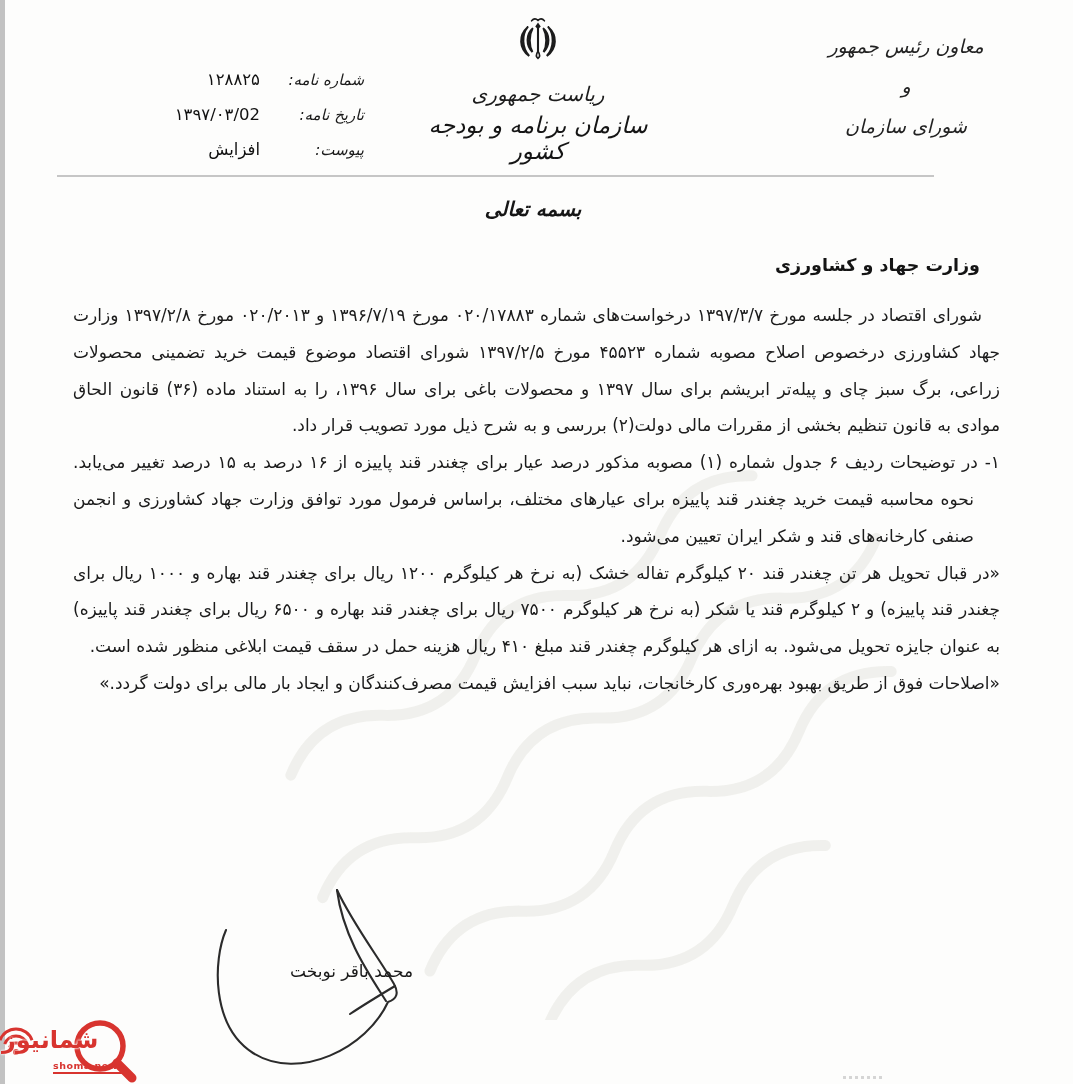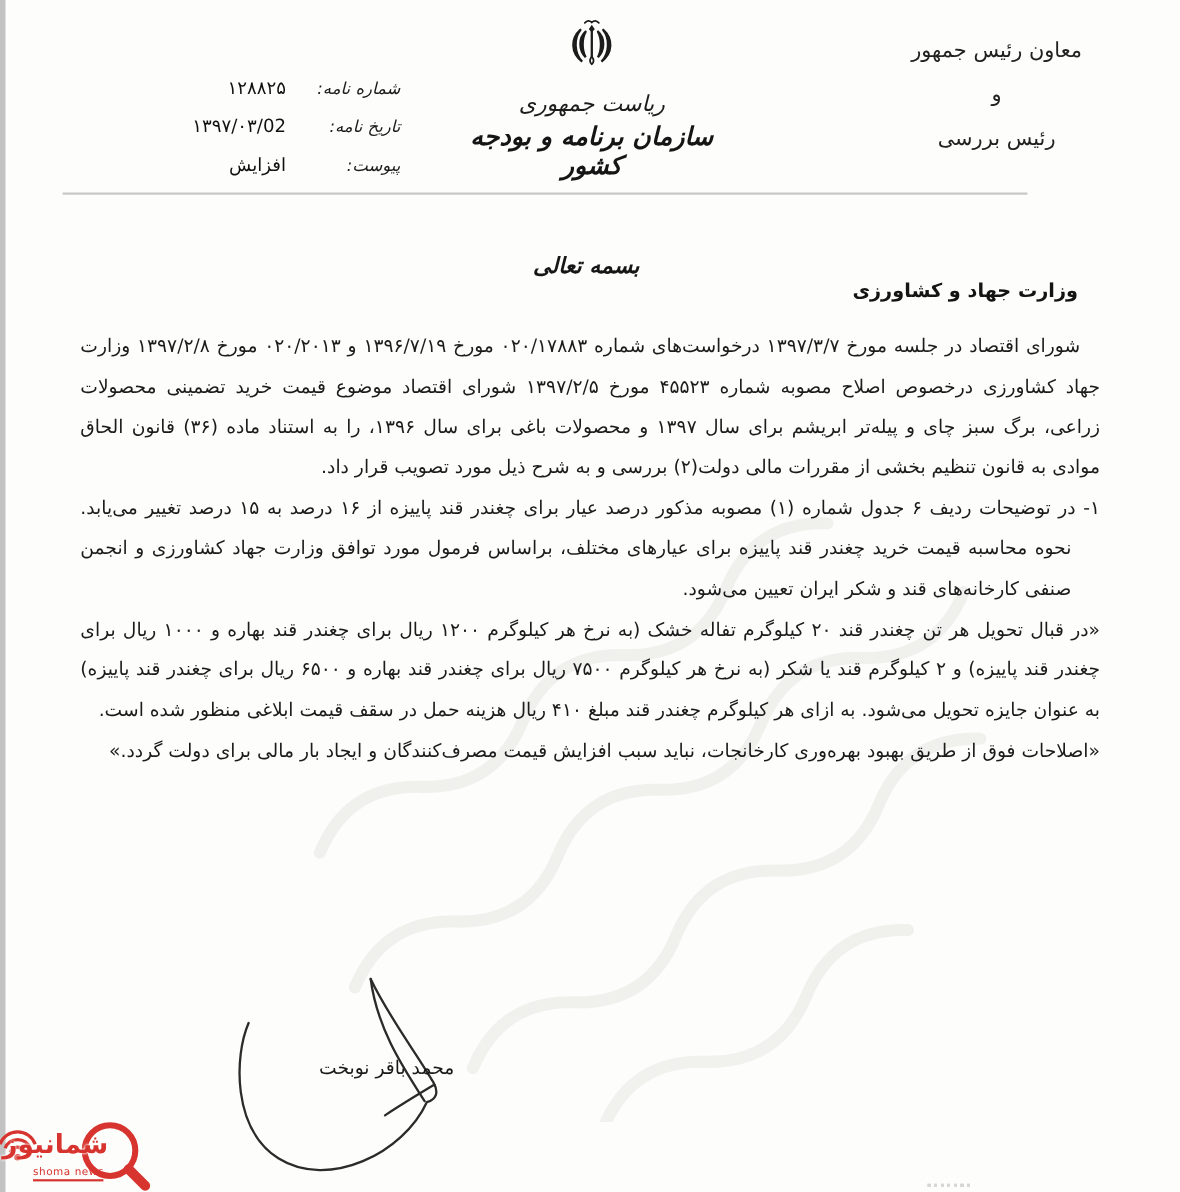--- a/index.html
+++ b/index.html
@@ -2,33 +2,33 @@
 <html lang="fa"><head>
 <meta charset="utf-8">
 <style>
   html,body{margin:0;padding:0;background:#ffffff;}
   .page{position:relative;width:1073px;height:1084px;background:#fdfdfc;
         font-family:"DejaVu Sans",sans-serif;color:#1f1f1f;overflow:hidden;}
   .edge-strip{position:absolute;left:0;top:0;width:5px;height:1084px;background:#c2c2c2;}
 
   
   .signer-role{position:absolute;right:52px;top:26px;width:230px;text-align:center;
-        font-size:19px;line-height:40px;color:#222;}
+        font-style:italic;font-size:19px;line-height:40px;color:#222;}
   .org-block{position:absolute;left:398px;top:14px;width:280px;text-align:center;}
   .emblem{display:block;margin:0 auto;}
   .org-line1{font-style:italic;font-size:20px;margin-top:16px;color:#1c1c1c;}
-  .org-line2{font-style:italic;font-size:23px;font-weight:700;margin-top:6px;color:#151515;}
+  .org-line2{font-style:italic;font-size:23px;font-weight:400;margin-top:6px;color:#151515;}
   .meta-block{position:absolute;left:112px;top:62px;width:252px;}
   .meta-row{display:flex;direction:rtl;align-items:center;height:35px;}
   .meta-label{width:104px;font-style:italic;font-size:15px;color:#1b1b1b;white-space:nowrap;}
   .meta-value{flex:1;font-size:16.5px;color:#111;}
   .rule{position:absolute;left:57px;top:175px;width:877px;height:2px;background:#c6c6c6;}
 
   .bismillah{position:absolute;left:0;top:197px;width:1066px;text-align:center;
-        font-style:italic;font-weight:bold;font-size:20px;color:#161616;margin-top:32px;}
+        font-style:italic;font-weight:bold;font-size:20px;color:#161616;}
   .addressee{position:absolute;right:93px;top:255px;direction:rtl;
         font-weight:bold;font-size:17.5px;color:#141414;}
 
   
   .body-text{position:absolute;right:73px;top:297px;width:927px;direction:rtl;
         text-align:justify;font-size:17px;line-height:36.8px;color:#1b1b1b;}
   .body-text p{margin:0;}
   .p-first{text-indent:18px;}
   .p-hang{padding-right:26px;text-indent:-26px;}
   .p-dash{padding-right:30px;}
@@ -40,21 +40,21 @@
   
   .sig-svg{position:absolute;left:195px;top:862px;pointer-events:none;}
   .sig-name{position:absolute;left:243px;top:961px;width:170px;direction:rtl;
         font-weight:normal;font-size:17px;color:#1a1a1a;}
 
   
   .news-logo{position:absolute;left:0px;top:1012px;width:142px;height:72px;}
   .news-logo .fa{position:absolute;left:2px;top:14px;width:112px;text-align:left;direction:rtl;
         font-size:24px;font-weight:800;color:#d8342f;
         text-shadow:0 0 2px #fff,0 0 3px #fff;}
-  .news-logo .en{position:absolute;left:30px;top:48px;font-size:9.5px;font-weight:normal;
+  .news-logo .en{position:absolute;left:53px;top:48px;font-size:9.5px;font-weight:bold;
         letter-spacing:.5px;color:#d8342f;border-bottom:2.5px solid #d8342f;padding-bottom:1px;}
   .artifact{position:absolute;left:843px;top:1076px;width:40px;height:3px;opacity:.55;
         background:repeating-linear-gradient(90deg,#b5b5b5 0 3px,transparent 3px 6px);}
 </style>
 </head>
 <body>
 
 <div class="page">
 
   <div class="edge-strip"></div>
@@ -64,21 +64,21 @@
       <path d="M80 180 q55 -38 110 0 t110 0 t110 0 t110 0 t110 0"></path>
       <path d="M40 300 q55 -38 110 0 t110 0 t110 0 t110 0 t110 0 t110 0"></path>
       <path d="M90 420 q55 -38 110 0 t110 0 t110 0 t110 0 t110 0"></path>
       <path d="M160 530 q55 -38 110 0 t110 0 t110 0"></path>
     </g>
   </svg>
 
   <div class="signer-role">
     <div>معاون رئیس جمهور</div>
     <div>و</div>
-    <div>رئیس بررسی</div>
+    <div>شورای سازمان</div>
   </div>
 
   <div class="org-block">
     <svg class="emblem" width="48" height="52" viewBox="0 0 60 62">
       <g fill="none" stroke="#1c1c1c" stroke-width="2.6" stroke-linecap="round">
         <path d="M22 7 Q26 2.5 30 6.5 Q34 2.5 38 7" stroke-width="2"></path>
         <path d="M30 13 L30 45"></path>
         <path d="M30 45 q-4 6 0 9 q4 -3 0 -9" stroke-width="2"></path>
         <path d="M23 17 C15 24 15 38 23 46 C18.5 38 18.5 25 23 17"></path>
         <path d="M37 17 C45 24 45 38 37 46 C41.5 38 41.5 25 37 17"></path>

